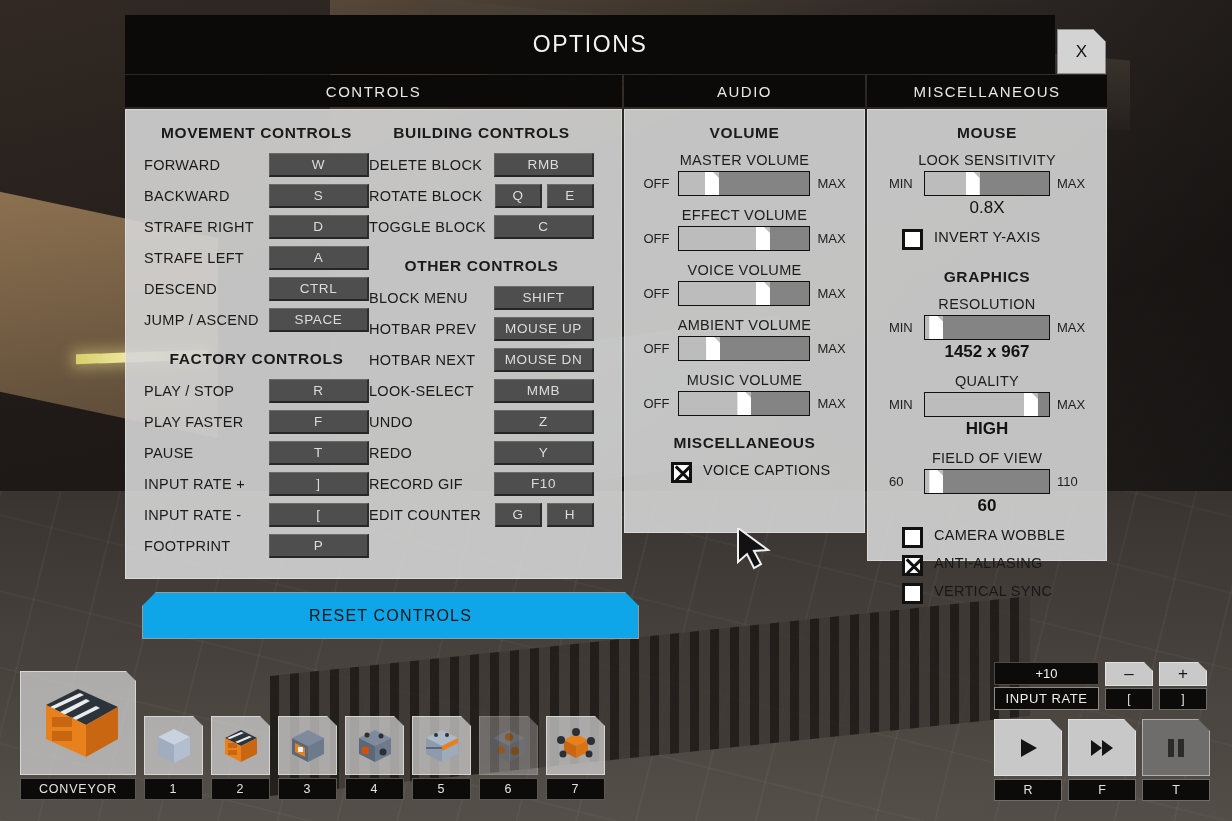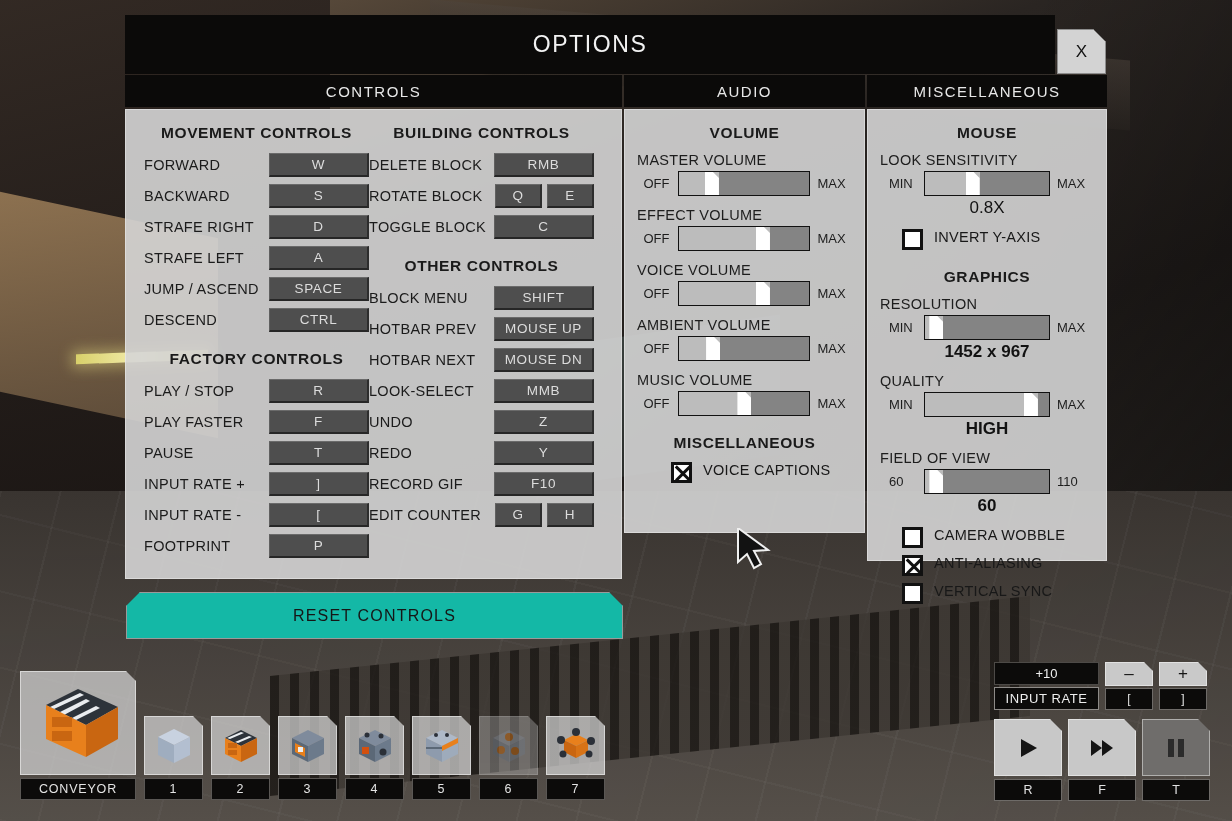--- a/index.html
+++ b/index.html
@@ -112,30 +112,30 @@
   .key {
     background: #4e4e4e; color: #dcdcdc; font-size: 13.5px; letter-spacing: .6px;
     height: 24px; min-width: 100px; display: flex; align-items: center; justify-content: center;
     border-top: 1px solid #6a6a6a; border-left: 1px solid #606060;
     border-bottom: 2px solid #262626; border-right: 2px solid #2d2d2d;
     cursor: pointer;
   }
   .key.half { min-width: 47px; width: 47px; }
 
   .reset-btn {
-    position: absolute; left: 0; top: 482px; width: 497px; height: 47px;
-    background: #14b8a6; border: 1px solid #9a9a9a;
+    position: absolute; left: 16px; top: 482px; width: 497px; height: 47px;
+    background: #0ea5e9; border: 1px solid #9a9a9a;
     clip-path: polygon(14px 0, calc(100% - 14px) 0, 100% 14px, 100% 100%, 0 100%, 0 14px);
     display: flex; align-items: center; justify-content: center;
     font-size: 16px; color: #161616; letter-spacing: 1.2px; cursor: pointer;
   }
 
   
   .slider-block { margin-bottom: 11px; }
-  .slider-title { text-align: left; font-size: 14.5px; color: #1d1d1d; margin-bottom: 3px; letter-spacing: .3px; }
+  .slider-title { text-align: center; font-size: 14.5px; color: #1d1d1d; margin-bottom: 3px; letter-spacing: .3px; }
   .slider-line { display: flex; align-items: center; gap: 7px; justify-content: center; }
   .slider-cap { font-size: 13px; color: #1d1d1d; min-width: 28px; }
   .slider-cap.r { text-align: left; }
   .slider-cap.l { text-align: left; }
   .track {
     position: relative; height: 25px; flex: none;
     background: linear-gradient(90deg,#bcbcbc,#bcbcbc);
     border: 1px solid #111; cursor: pointer; overflow: hidden;
   }
   .track.audio { width: 132px; }
@@ -278,29 +278,29 @@
                   <span class="key">D</span>
                 </span>
               </div>
               <div class="ctrl-row">
                 <span class="ctrl-label">STRAFE LEFT</span>
                 <span class="keys">
                   <span class="key">A</span>
                 </span>
               </div>
               <div class="ctrl-row">
+                <span class="ctrl-label">DESCEND</span>
+                <span class="keys">
+                  <span class="key">CTRL</span>
+                </span>
+              </div>
+              <div class="ctrl-row">
                 <span class="ctrl-label">JUMP / ASCEND</span>
                 <span class="keys">
                   <span class="key">SPACE</span>
-                </span>
-              </div>
-              <div class="ctrl-row">
-                <span class="ctrl-label">DESCEND</span>
-                <span class="keys">
-                  <span class="key">CTRL</span>
                 </span>
               </div>
             </div>
 
             <div class="sectionhdr sub">FACTORY CONTROLS</div>
             <div>
               <div class="ctrl-row">
                 <span class="ctrl-label">PLAY / STOP</span>
                 <span class="keys">
                   <span class="key">R</span>

